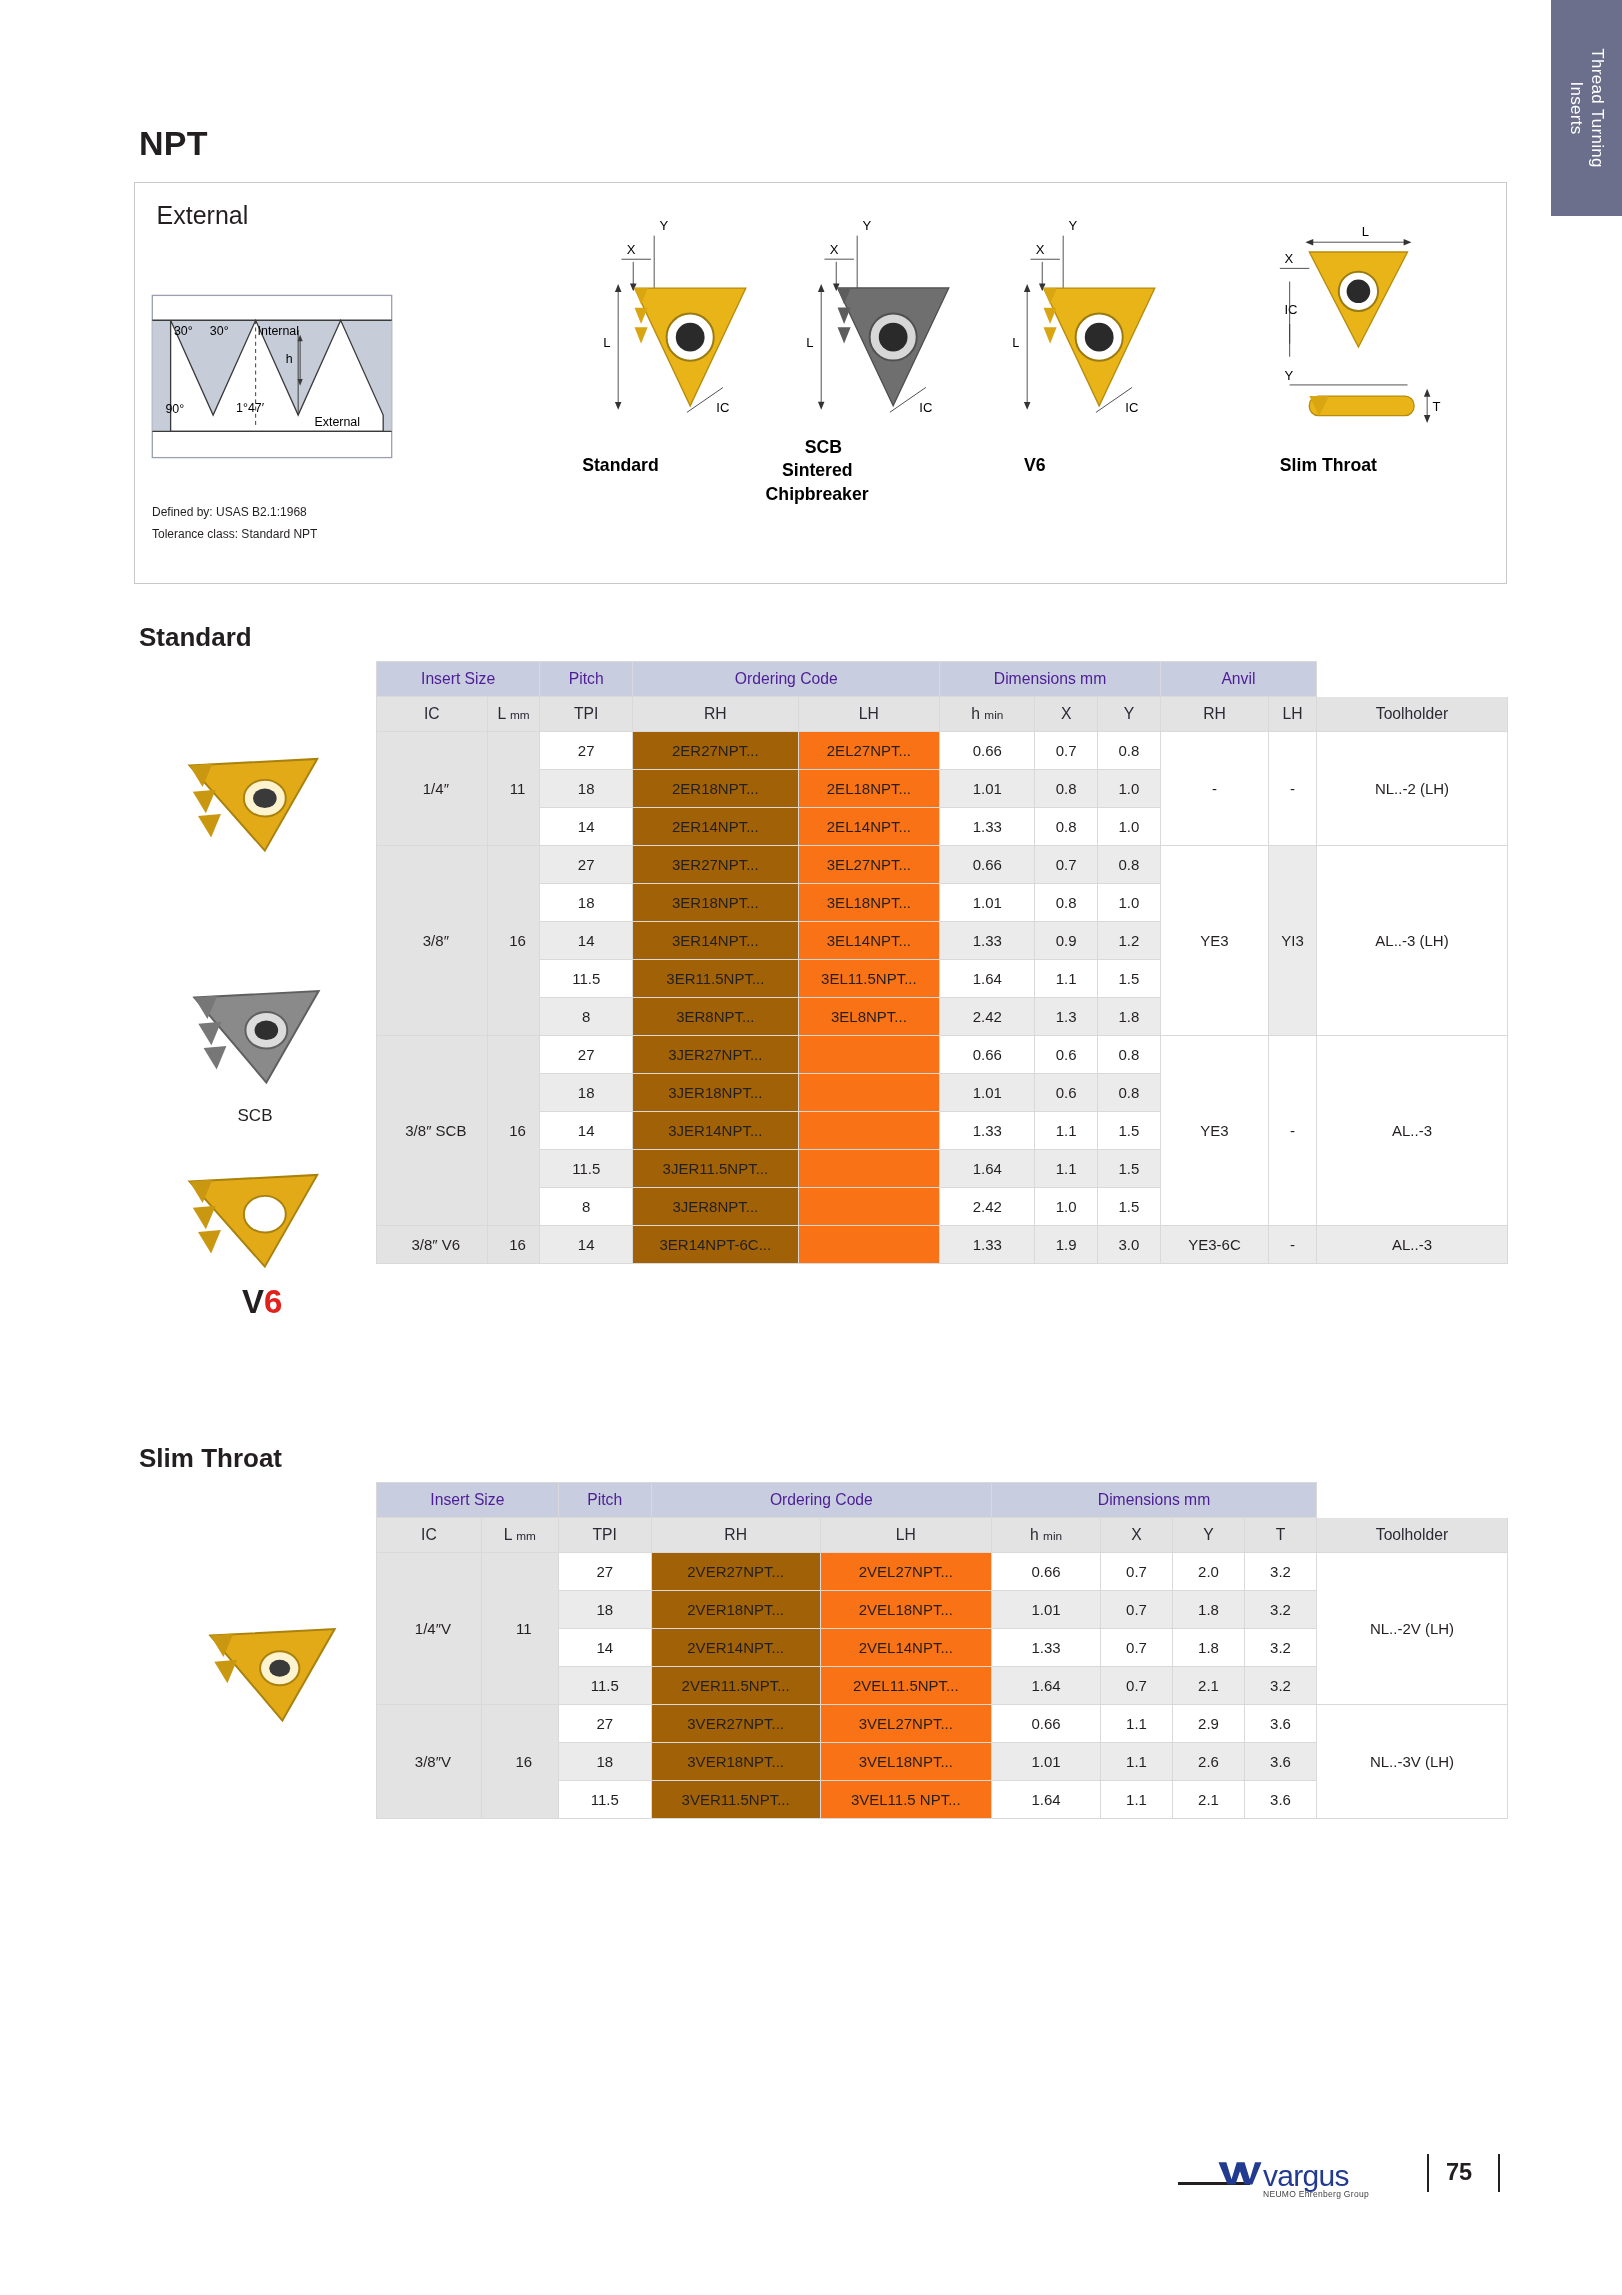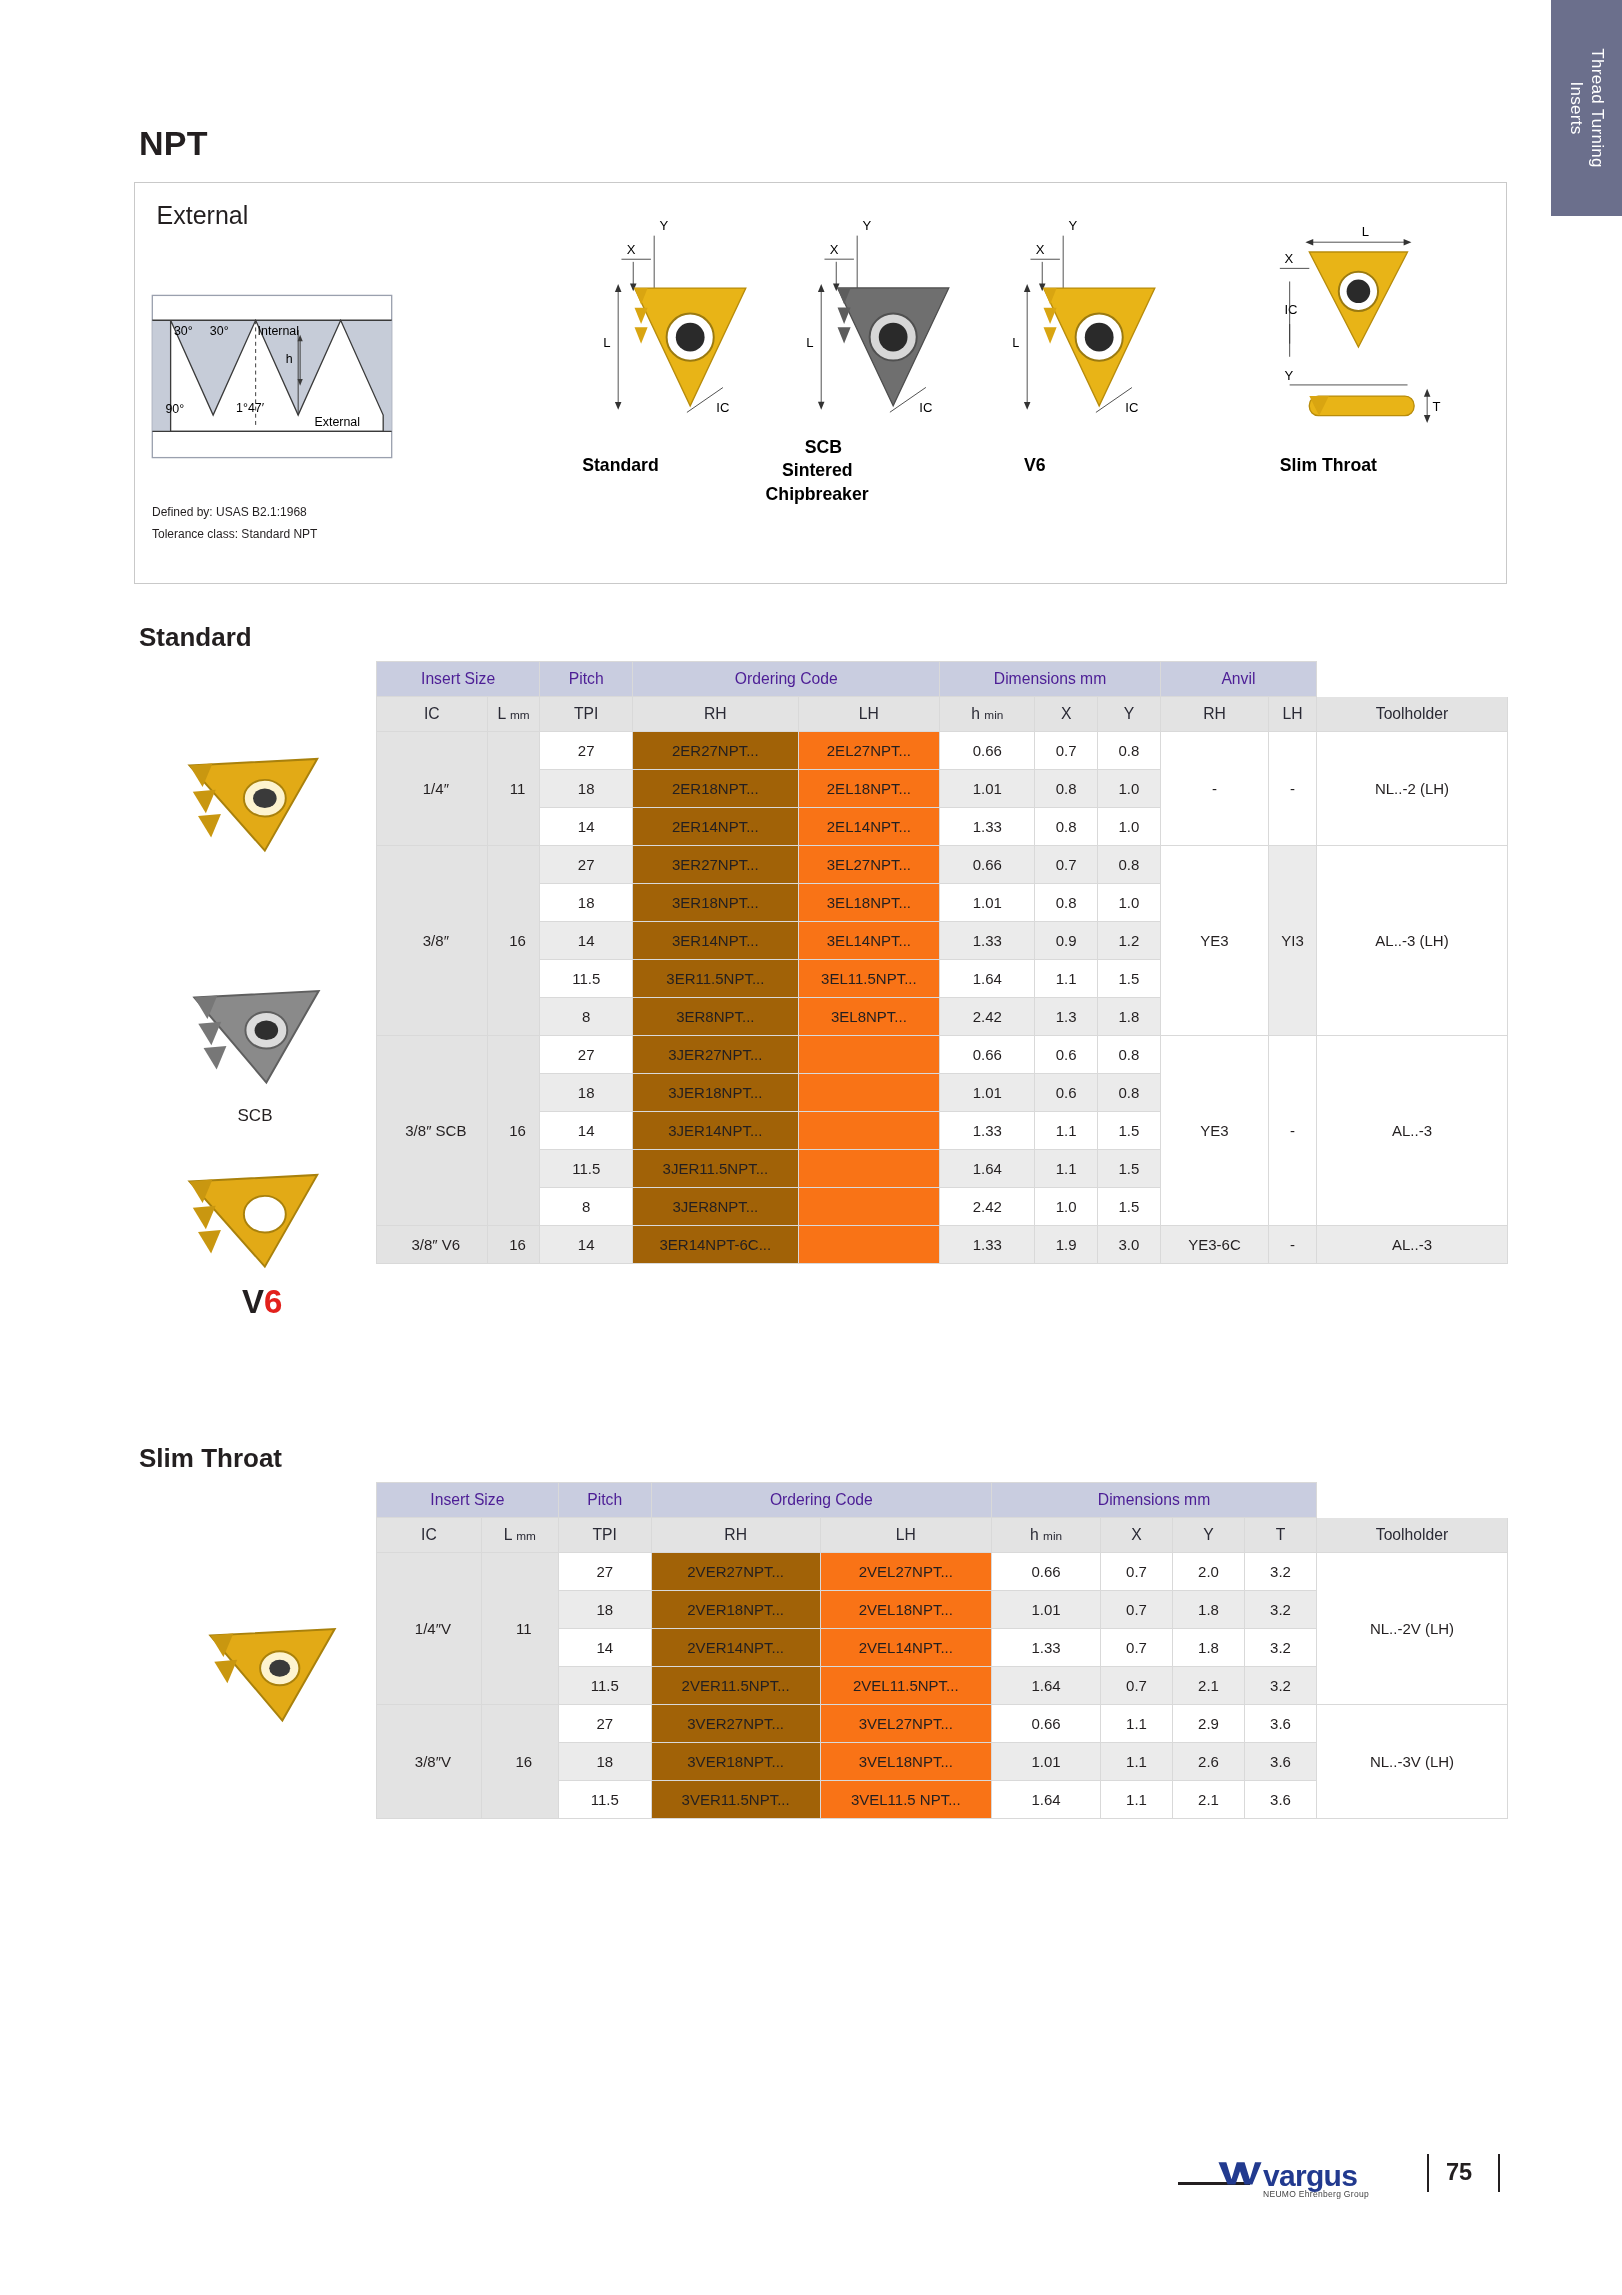--- a/index.html
+++ b/index.html
@@ -80,21 +80,21 @@
   .small-sub{font-size:11.8px;margin-top:20px;}
   
   .photo{position:absolute;}
   .photo-cap{position:absolute;font-size:17px;text-align:center;}
   .v6logo{position:absolute;font-size:33px;font-weight:bold;color:#231f20;}
   .v6logo span{color:#e2211c;}
   
   .footer-rule{position:absolute;left:1178px;top:2182px;width:72px;height:3.3px;background:#231f20;}
   .brand{
     position:absolute; left:1224px; top:2159px;
-    font-size:30px; font-weight:bold; color:#223a8f; letter-spacing:-0.7px;
+    font-size:30px; font-weight:normal; color:#223a8f; letter-spacing:-0.7px;
   }
   .brand-sub{position:absolute;left:1263px;top:2189px;font-size:8.5px;color:#444;letter-spacing:0.3px;}
   .pagenum{position:absolute;left:1446px;top:2159px;font-size:23.6px;font-weight:bold;}
   .pagebar{position:absolute;left:1427px;top:2154px;width:2px;height:38px;background:#231f20;}
   .pagebar2{position:absolute;left:1498px;top:2154px;width:2px;height:38px;background:#231f20;}
 </style>
 </head>
 <body>
 
 <div class="side-tab">

